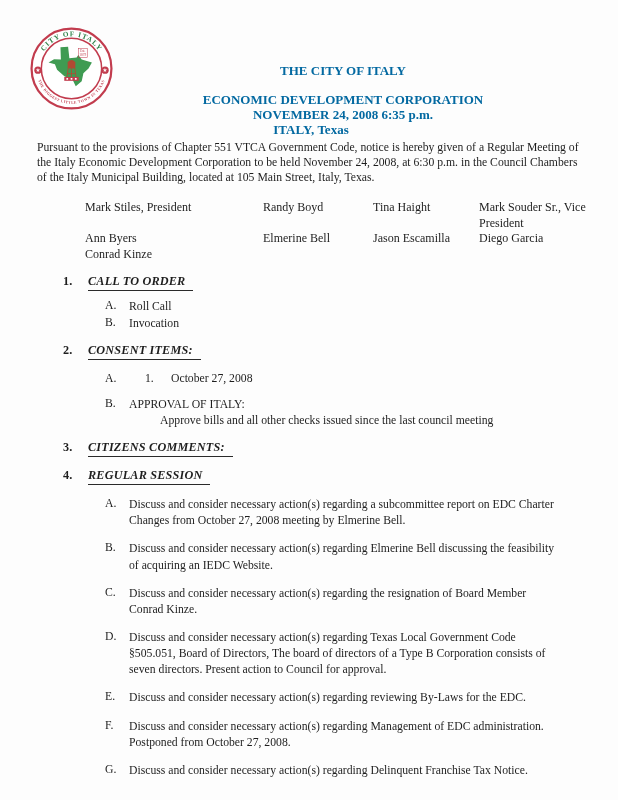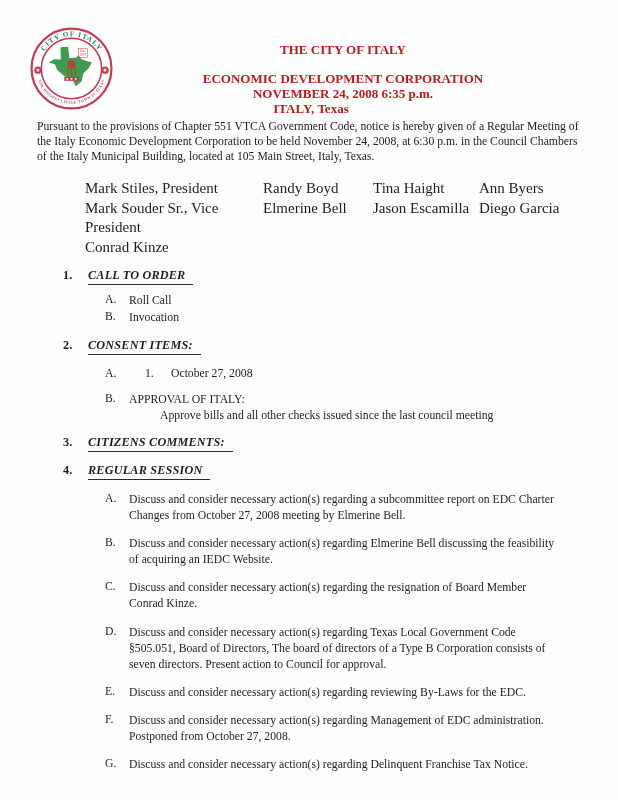--- a/index.html
+++ b/index.html
@@ -2,29 +2,29 @@
 <html><head>
 <meta charset="utf-8">
 <style>
   html,body { margin:0; padding:0; background:#fdfdfd; }
   .page {
     position:relative; width:618px; height:800px; overflow:hidden;
     background:#fdfdfd; color:#1e1e1e;
     font-family:"Liberation Serif","DejaVu Serif",serif;
   }
   .logo { position:absolute; left:29px; top:26px; width:85px; height:85px; }
-  .titles { padding-top:42px; margin-left:68px; text-align:center;
-            font-weight:bold; font-size:13px; line-height:1.16; color:#b91c1c; }
+  .titles { padding-top:63px; margin-left:68px; text-align:center;
+            font-weight:bold; font-size:13px; line-height:1.16; color:#0369a1; }
   .t1 { margin-bottom:14px; }
   .t4 { position:relative; left:-32px; }
   .notice { margin:4px 22px 0 37px; font-size:11.7px; line-height:1.28;
             white-space:pre-line; }
   .members { margin:14px 0 0 85px; display:grid;
              grid-template-columns:178px 110px 106px 1fr;
-             font-size:15px; line-height:1.3; }
+             font-size:12px; line-height:1.3; }
   #agenda { list-style:none; margin:0; padding:0; font-size:11.7px; }
   #agenda li { margin-top:11px; }
   .item-head { display:flex; margin-left:63px; font-weight:bold;
                font-size:12.2px; letter-spacing:0.2px; }
   .item-num { flex:0 0 25px; }
   .item-title { border-bottom:1.4px solid #2a2a2a; padding:0 8px 1px 0;font-style:italic; }
   .subs { margin:12px 0 0 105px; }
   .sub { display:flex; margin-top:12px; }
   li.tight .subs { margin-top:8px; }
   li.tight .sub { margin-top:1px; }
@@ -82,22 +82,22 @@
   </div>
 
   <p class="notice">Pursuant to the provisions of Chapter 551 VTCA Government Code, notice is hereby given of a Regular Meeting of
 the Italy Economic Development Corporation to be held November 24, 2008, at 6:30 p.m. in the Council Chambers
 of the Italy Municipal Building, located at 105 Main Street, Italy, Texas.</p>
 
   <div class="members" id="members">
       <div class="member-cell">Mark Stiles, President</div>
       <div class="member-cell">Randy Boyd</div>
       <div class="member-cell">Tina Haight</div>
+      <div class="member-cell">Mark Souder Sr., Vice President</div>
       <div class="member-cell">Ann Byers</div>
-      <div class="member-cell">Mark Souder Sr., Vice President</div>
       <div class="member-cell">Elmerine Bell</div>
       <div class="member-cell">Jason Escamilla</div>
       <div class="member-cell">Diego Garcia</div>
       <div class="member-cell">Conrad Kinze</div>
       <div class="member-cell"></div>
       <div class="member-cell"></div>
       <div class="member-cell"></div>
     </div>
 
   <ol id="agenda">

